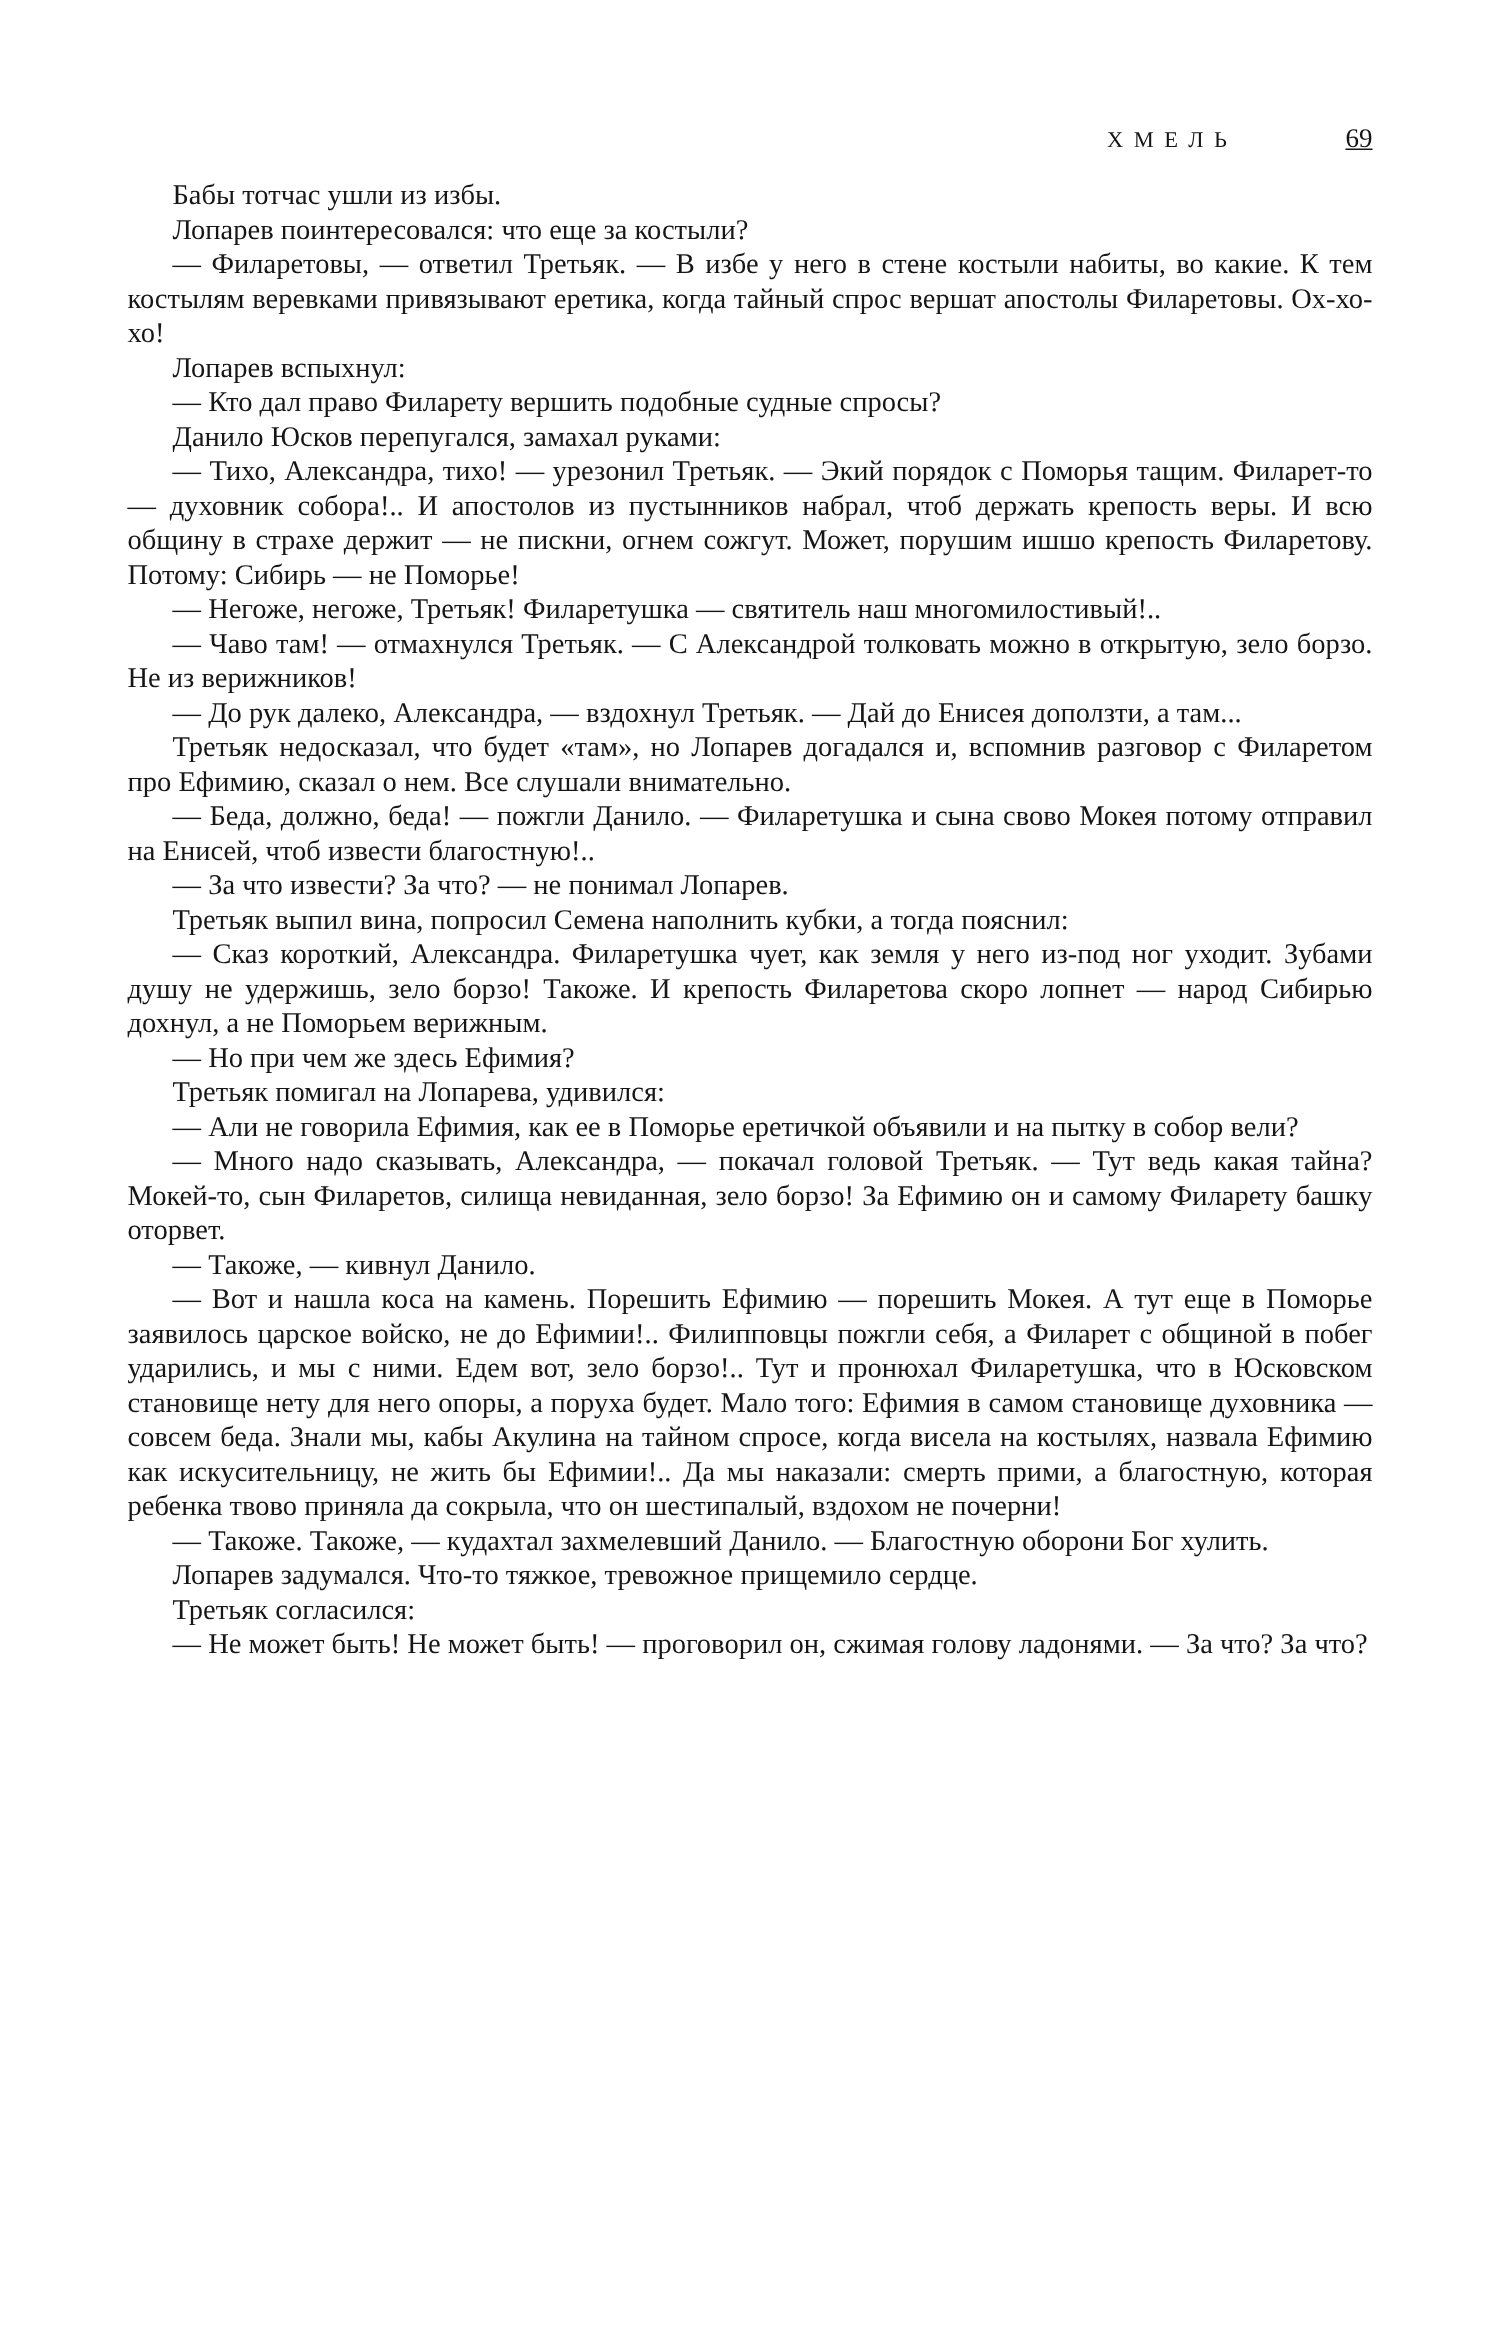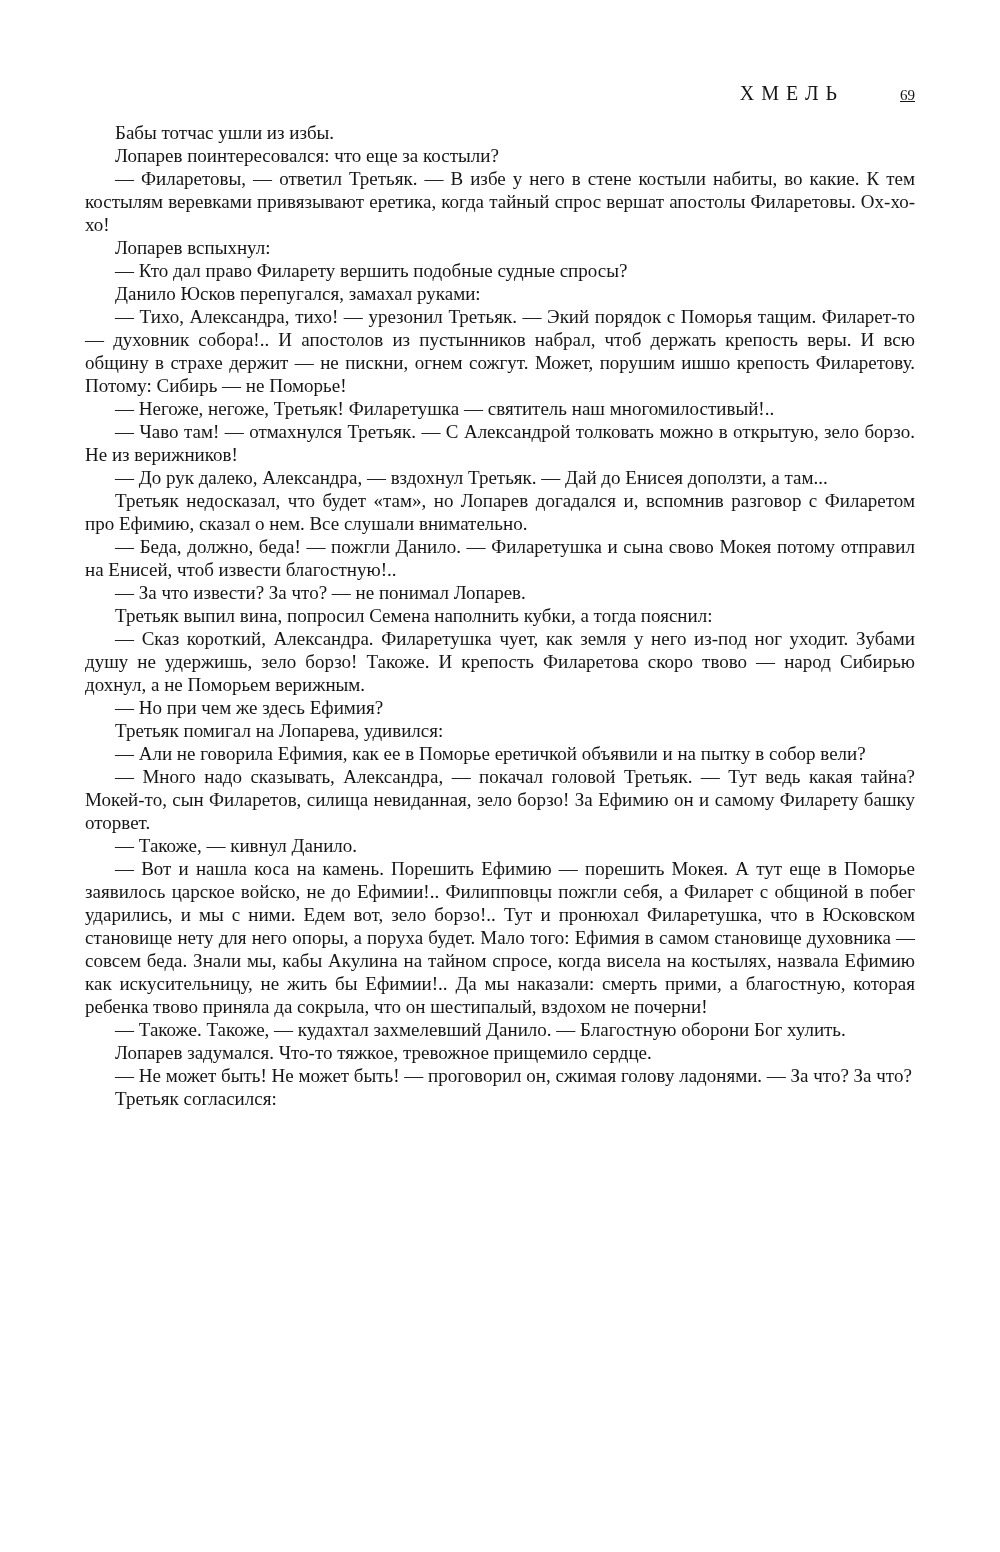--- a/index.html
+++ b/index.html
@@ -18,27 +18,27 @@
     padding: 82px 85px 0 85px;
     overflow: hidden;
   }
   .running-head {
     display: flex;
     justify-content: flex-end;
     align-items: baseline;
     margin-bottom: 16px;
   }
   .running-title {
-    font-size: 20px;
+    font-size: 15px;
     letter-spacing: 7px;
     text-transform: uppercase;
-    margin-right: 56px;
+    margin-right: 72px;
   }
   .page-number {
-    font-size: 15px;
+    font-size: 18px;
     text-decoration: underline;
   }
   .body-text {
     text-align: justify;
   }
   .para {
     margin: 0;
     text-indent: 30px;
     font-size: 19px;
     line-height: 23px;
@@ -60,25 +60,25 @@
       <p class="para">— Кто дал право Филарету вершить подобные судные спросы?</p>
       <p class="para">Данило Юсков перепугался, замахал руками:</p>
       <p class="para">— Тихо, Александра, тихо! — урезонил Третьяк. — Экий порядок с Поморья тащим. Филарет-то — духовник собора!.. И апостолов из пустынников набрал, чтоб держать крепость веры. И всю общину в страхе держит — не пискни, огнем сожгут. Может, порушим ишшо крепость Филаретову. Потому: Сибирь — не Поморье!</p>
       <p class="para">— Негоже, негоже, Третьяк! Филаретушка — святитель наш многомилостивый!..</p>
       <p class="para">— Чаво там! — отмахнулся Третьяк. — С Александрой толковать можно в открытую, зело борзо. Не из верижников!</p>
       <p class="para">— До рук далеко, Александра, — вздохнул Третьяк. — Дай до Енисея доползти, а там...</p>
       <p class="para">Третьяк недосказал, что будет «там», но Лопарев догадался и, вспомнив разговор с Филаретом про Ефимию, сказал о нем. Все слушали внимательно.</p>
       <p class="para">— Беда, должно, беда! — пожгли Данило. — Филаретушка и сына свово Мокея потому отправил на Енисей, чтоб извести благостную!..</p>
       <p class="para">— За что извести? За что? — не понимал Лопарев.</p>
       <p class="para">Третьяк выпил вина, попросил Семена наполнить кубки, а тогда пояснил:</p>
-      <p class="para">— Сказ короткий, Александра. Филаретушка чует, как земля у него из-под ног уходит. Зубами душу не удержишь, зело борзо! Такоже. И крепость Филаретова скоро твово — народ Сибирью дохнул, а не Поморьем верижным.</p>
+      <p class="para">— Сказ короткий, Александра. Филаретушка чует, как земля у него из-под ног уходит. Зубами душу не удержишь, зело борзо! Такоже. И крепость Филаретова скоро лопнет — народ Сибирью дохнул, а не Поморьем верижным.</p>
       <p class="para">— Но при чем же здесь Ефимия?</p>
       <p class="para">Третьяк помигал на Лопарева, удивился:</p>
       <p class="para">— Али не говорила Ефимия, как ее в Поморье еретичкой объявили и на пытку в собор вели?</p>
       <p class="para">— Много надо сказывать, Александра, — покачал головой Третьяк. — Тут ведь какая тайна? Мокей-то, сын Филаретов, силища невиданная, зело борзо! За Ефимию он и самому Филарету башку оторвет.</p>
       <p class="para">— Такоже, — кивнул Данило.</p>
       <p class="para">— Вот и нашла коса на камень. Порешить Ефимию — порешить Мокея. А тут еще в Поморье заявилось царское войско, не до Ефимии!.. Филипповцы пожгли себя, а Филарет с общиной в побег ударились, и мы с ними. Едем вот, зело борзо!.. Тут и пронюхал Филаретушка, что в Юсковском становище нету для него опоры, а поруха будет. Мало того: Ефимия в самом становище духовника — совсем беда. Знали мы, кабы Акулина на тайном спросе, когда висела на костылях, назвала Ефимию как искусительницу, не жить бы Ефимии!.. Да мы наказали: смерть прими, а благостную, которая ребенка твово приняла да сокрыла, что он шестипалый, вздохом не почерни!</p>
       <p class="para">— Такоже. Такоже, — кудахтал захмелевший Данило. — Благостную оборони Бог хулить.</p>
       <p class="para">Лопарев задумался. Что-то тяжкое, тревожное прищемило сердце.</p>
+      <p class="para">Третьяк согласился:</p>
       <p class="para">— Не может быть! Не может быть! — проговорил он, сжимая голову ладонями. — За что? За что?</p>
-      <p class="para">Третьяк согласился:</p>
     </div>
 </div>
 
 </body></html>

